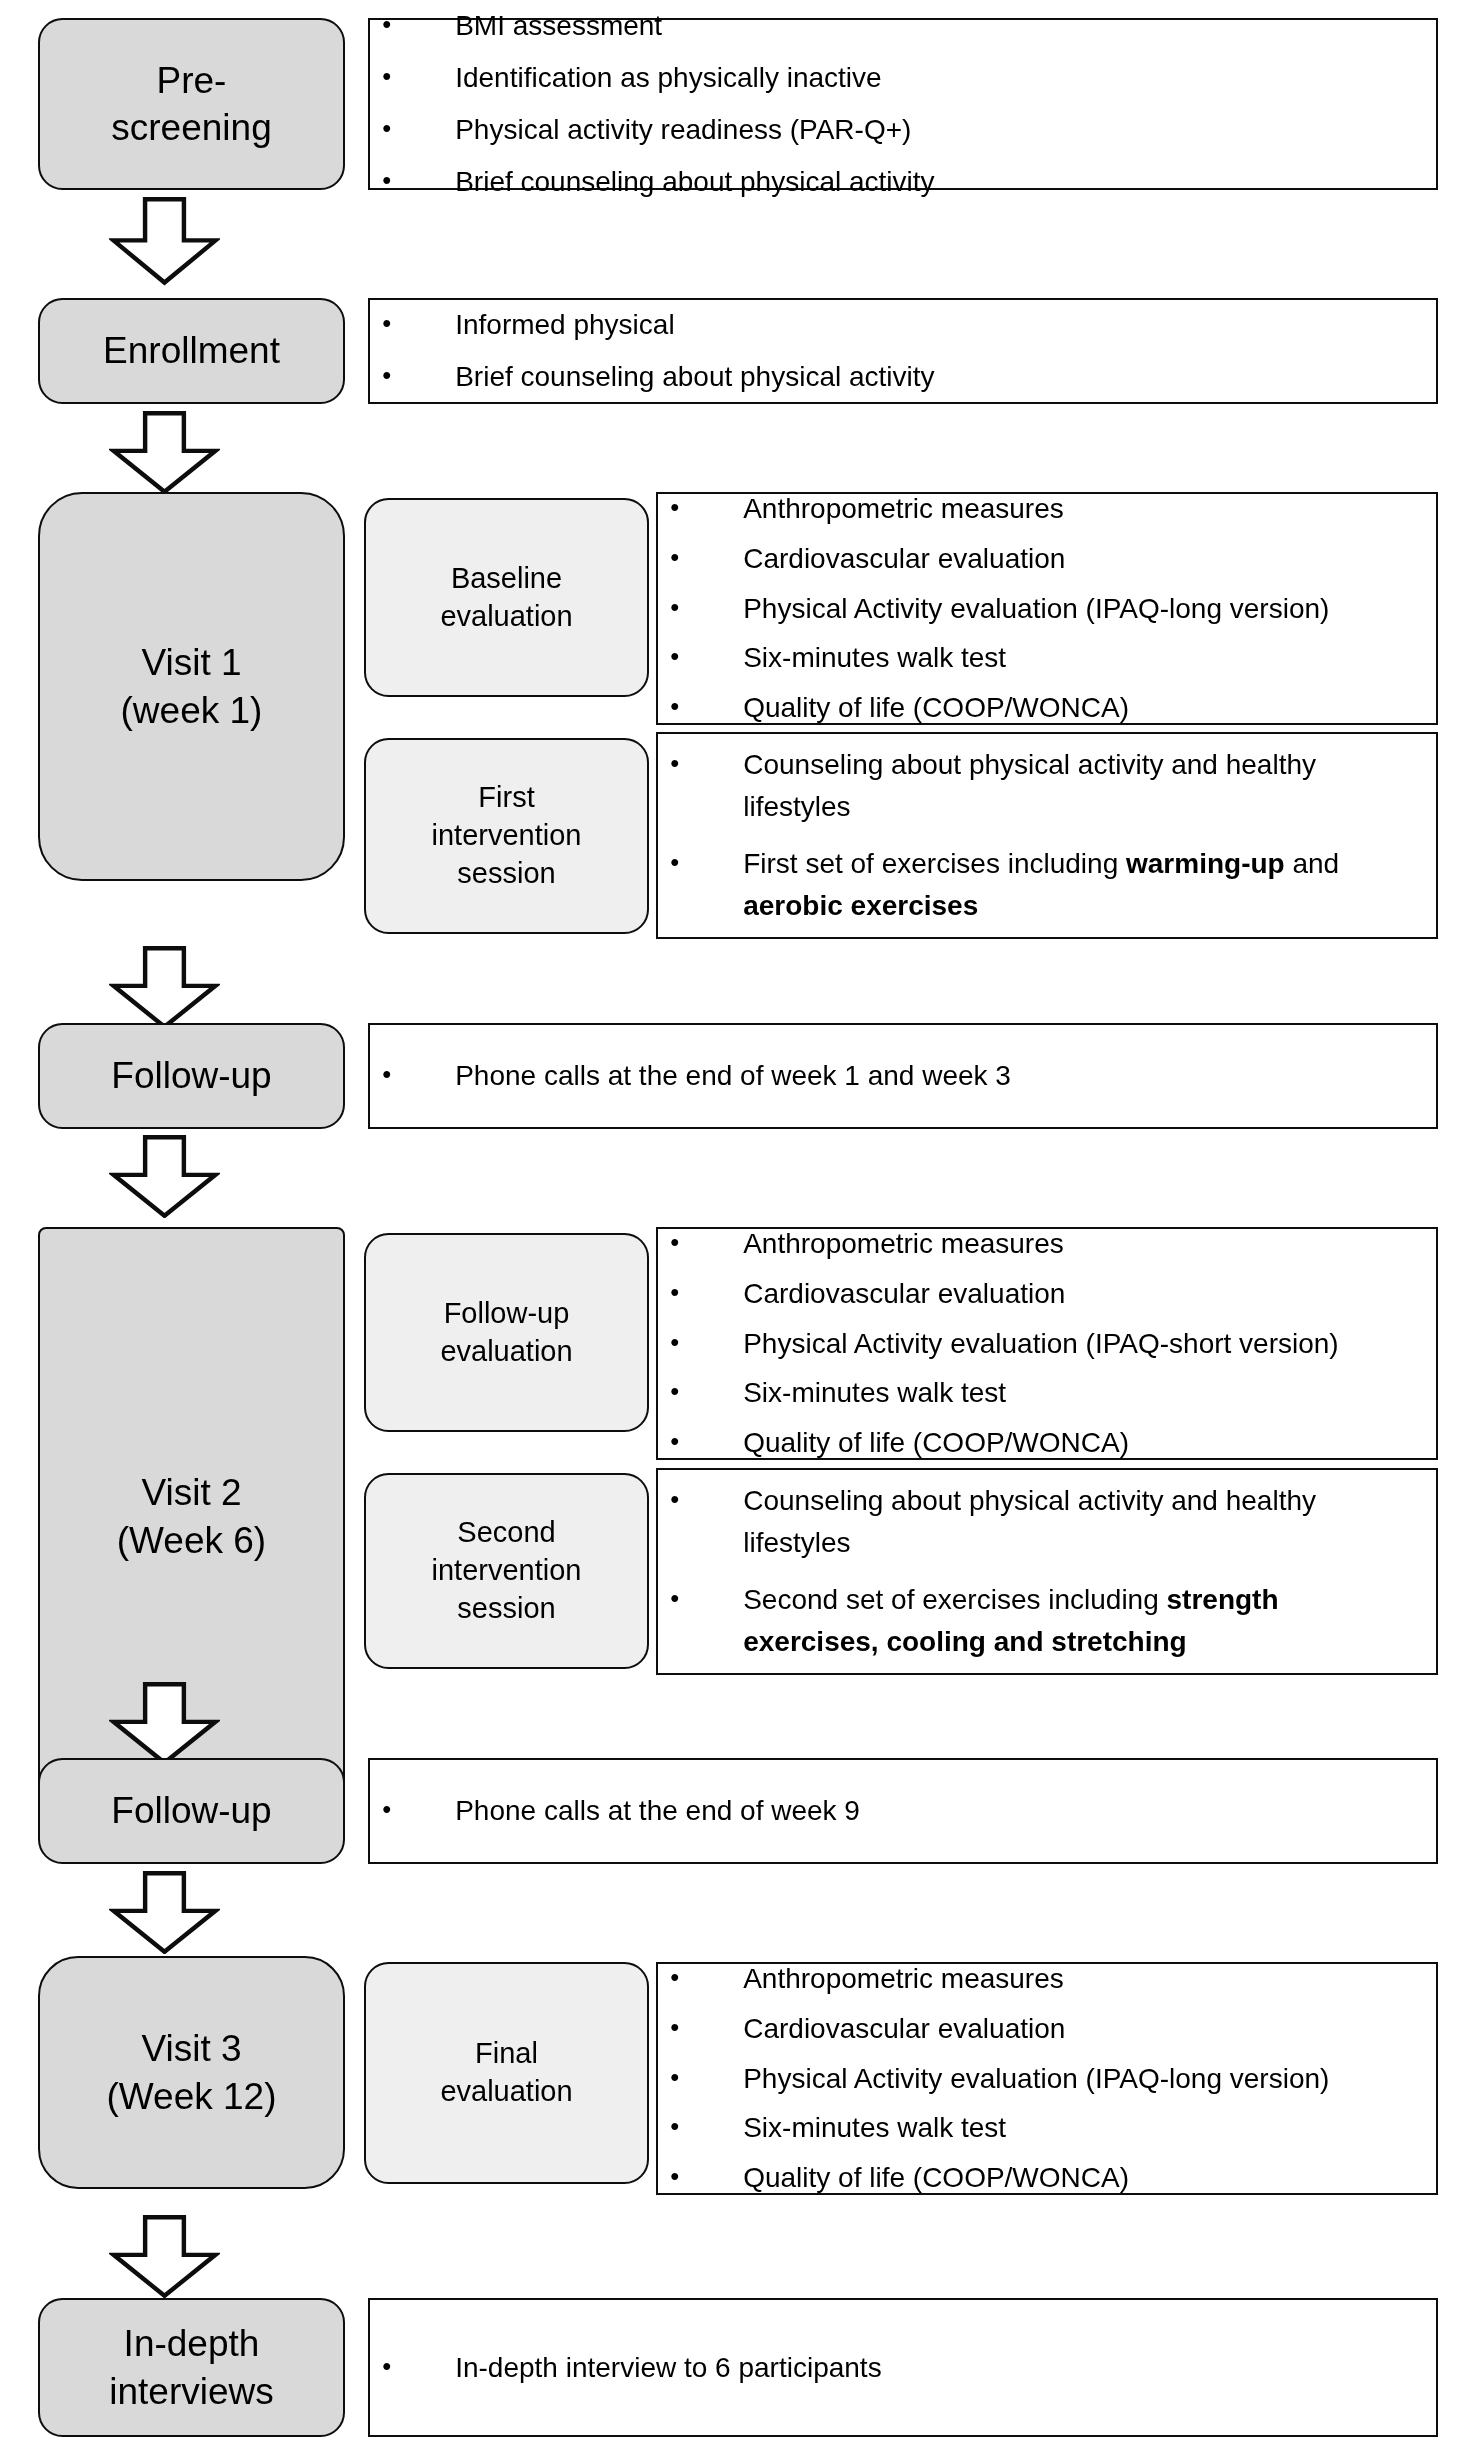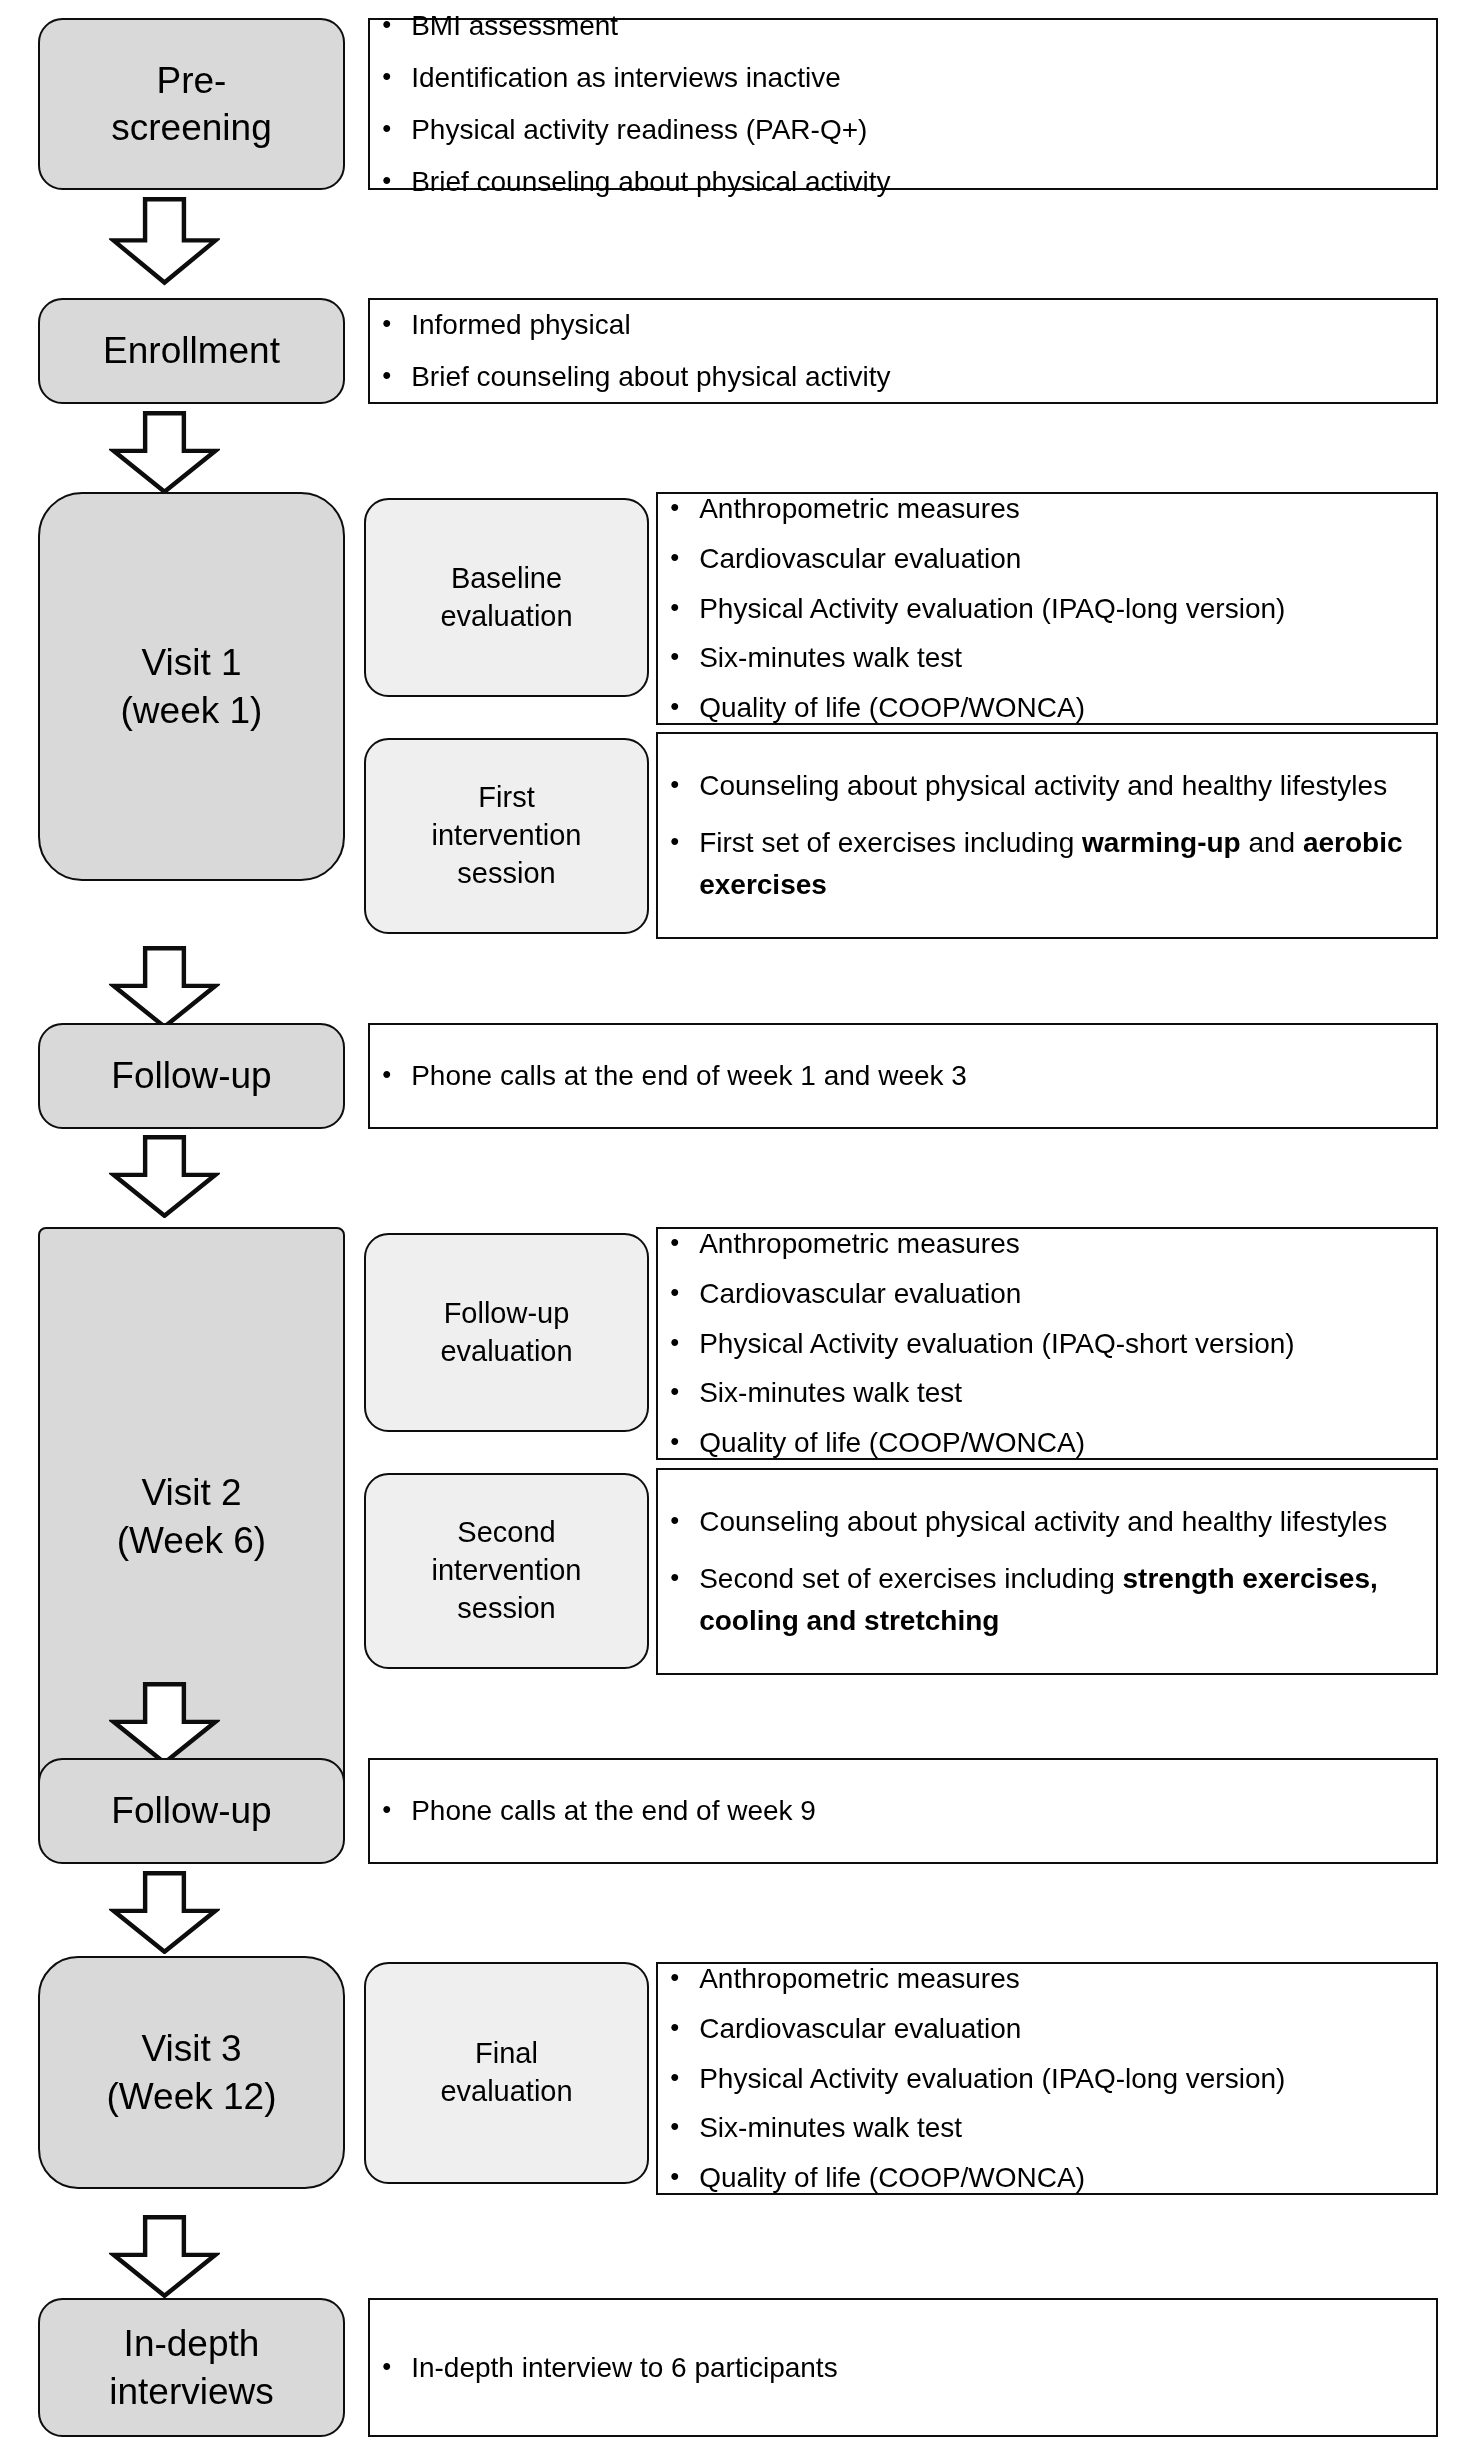--- a/index.html
+++ b/index.html
@@ -78,20 +78,21 @@
   .bullet-row .dot {
     flex: 0 0 auto;
     width: 29px;
     text-align: left;
     font-size: 25.6px;
     line-height: 1.50;
   }
   .bullet-row .txt {
     flex: 1 1 auto;
     padding-right: 5.6px;
+    margin-left: 44px;
   }
   .bullet-row .txt b { font-weight: bold; text-align: center; }
 
   
   .list-5 .bullet-row { margin: 3.9px 0; }
   
   .list-wrap .bullet-row { margin: 7.8px 0; }
 
   
   .arrow { position: absolute; }
@@ -109,21 +110,21 @@
     </div>
   </div>
 
   <div class="abs content-box" style="left:368px; top:18px; width:1070px; height:172px;">
     <div class="bullet-row">
       <span class="dot">•</span>
       <span class="txt">BMI assessment</span>
     </div>
     <div class="bullet-row">
       <span class="dot">•</span>
-      <span class="txt">Identification as interviews inactive</span>
+      <span class="txt">Identification as physically inactive</span>
     </div>
     <div class="bullet-row">
       <span class="dot">•</span>
       <span class="txt">Physical activity readiness (PAR-Q+)</span>
     </div>
     <div class="bullet-row">
       <span class="dot">•</span>
       <span class="txt">Brief counseling about physical activity</span>
     </div>
   </div>

